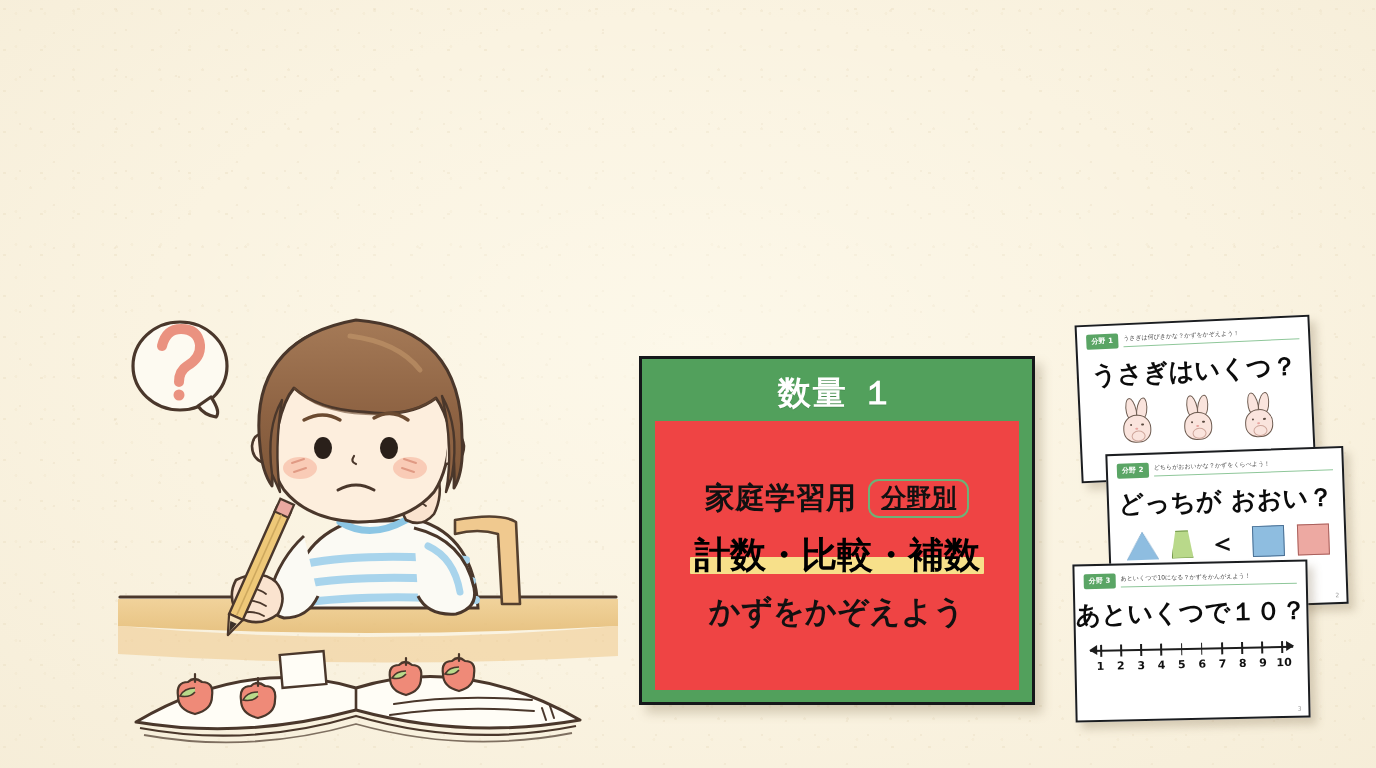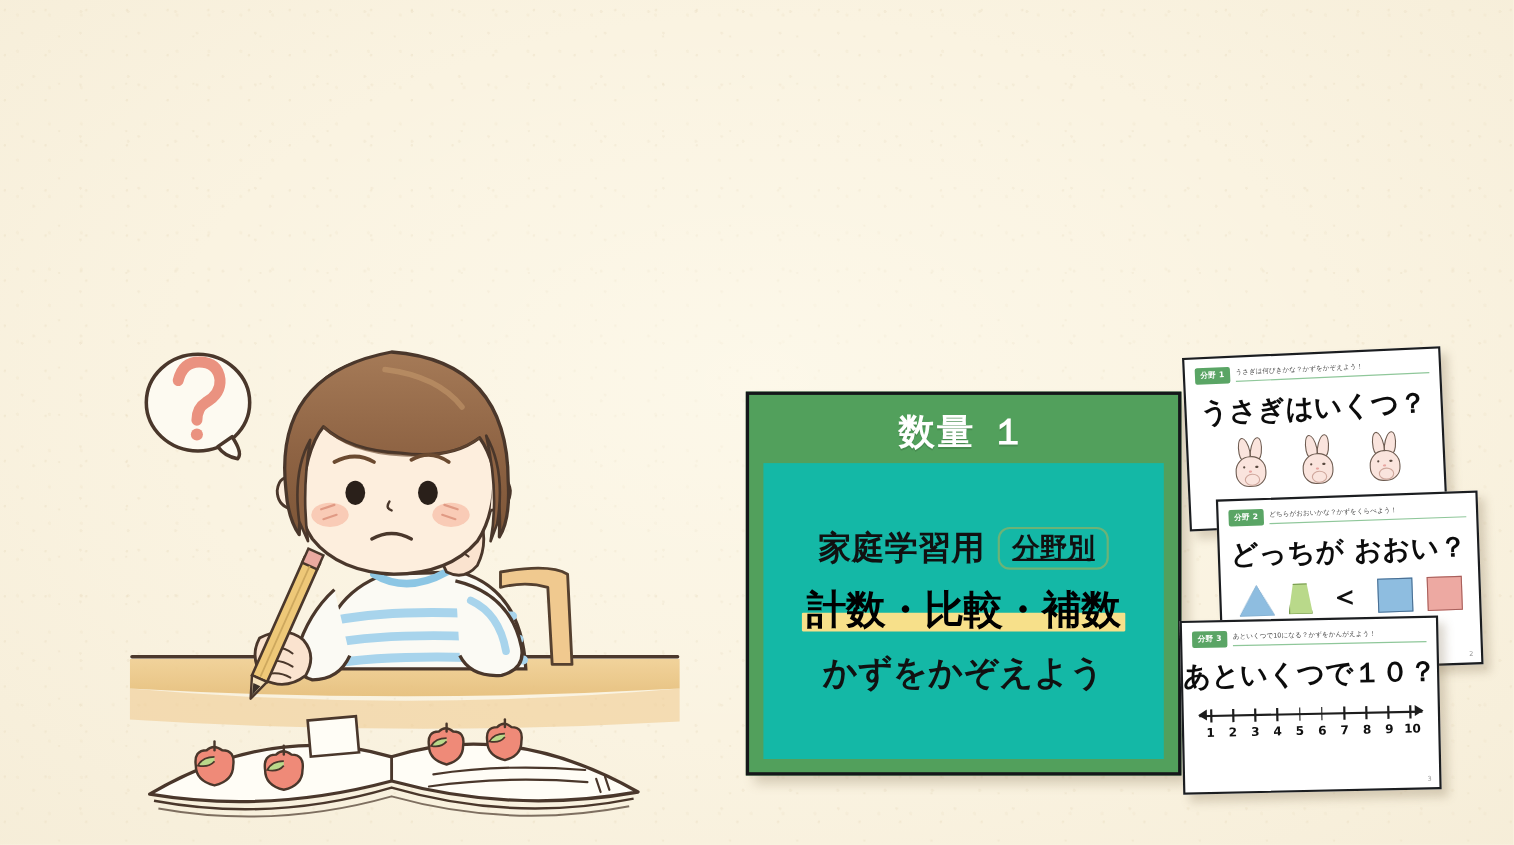--- a/index.html
+++ b/index.html
@@ -38,32 +38,32 @@
     color:#1d4470;font-size:104px;line-height:1.06;text-align:left;padding-left:62px;
     text-shadow:3px 3px 0 rgba(120,105,80,.18);
   }
   .hl-2{
     color:#c04a33;font-size:84px;line-height:1.12;text-align:right;padding-right:64px;margin-top:2px;
     text-shadow:3px 3px 0 rgba(150,95,70,.16);
   }
 
   
   .green-card{
-    position:absolute;left:678px;top:356px;width:396px;height:349px;
+    position:absolute;left:639px;top:356px;width:396px;height:349px;
     background:#52a05c;border:3px solid #15171a;box-sizing:border-box;
     box-shadow:7px 8px 10px rgba(120,100,70,.28);
     padding:10px 13px 13px 13px;
   }
   .gc-title{
     color:#ffffff;font-size:33px;font-weight:bold;text-align:center;
     letter-spacing:.06em;line-height:1.28;padding:3px 0 7px 0;
     text-shadow:0 1px 0 rgba(0,0,0,.12);
   }
   .gc-inner{
-    background:#14b8a6;height:269px;box-sizing:border-box;
+    background:#ef4444;height:269px;box-sizing:border-box;
     display:flex;flex-direction:column;justify-content:center;align-items:center;
     padding:19px 10px;
   }
   .gc-row1{display:flex;align-items:center;justify-content:center;gap:12px;margin-bottom:4px;}
   .gc-kateigaku{font-size:30px;font-weight:bold;color:#111;letter-spacing:.01em;}
   .gc-badge{
     font-size:25px;font-weight:bold;color:#111;
     border:2.5px solid #6cb377;border-radius:11px;
     padding:3px 11px 5px 11px;line-height:1.08;text-decoration:underline;
   }

